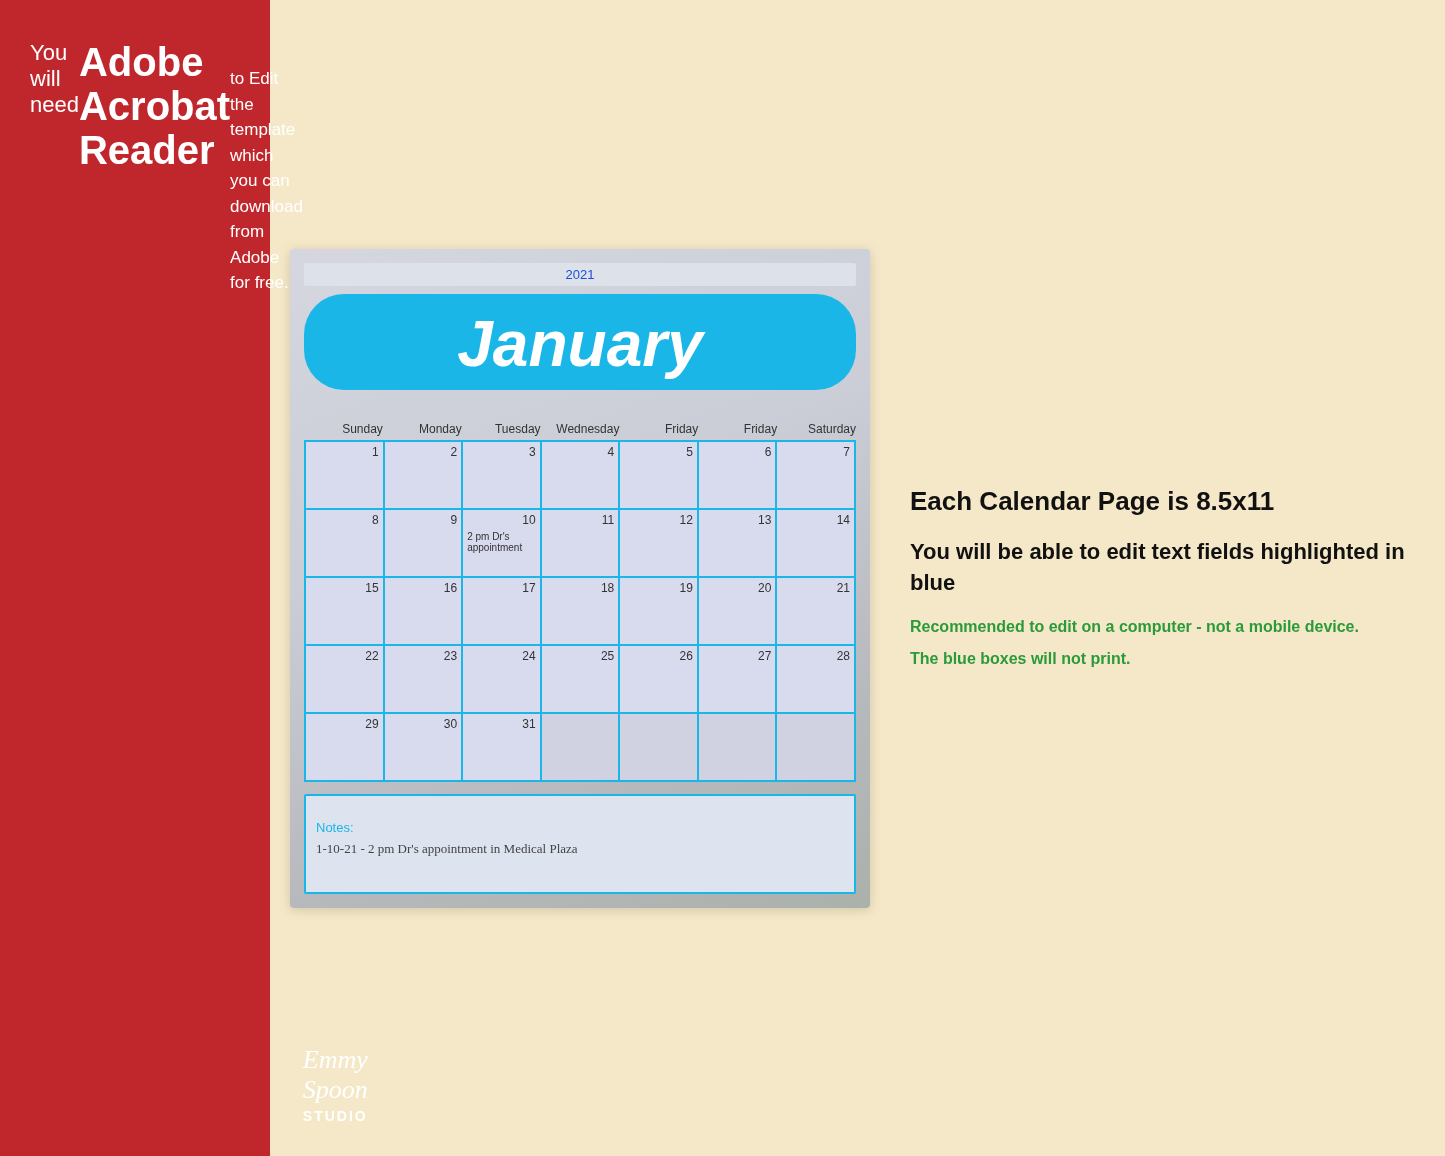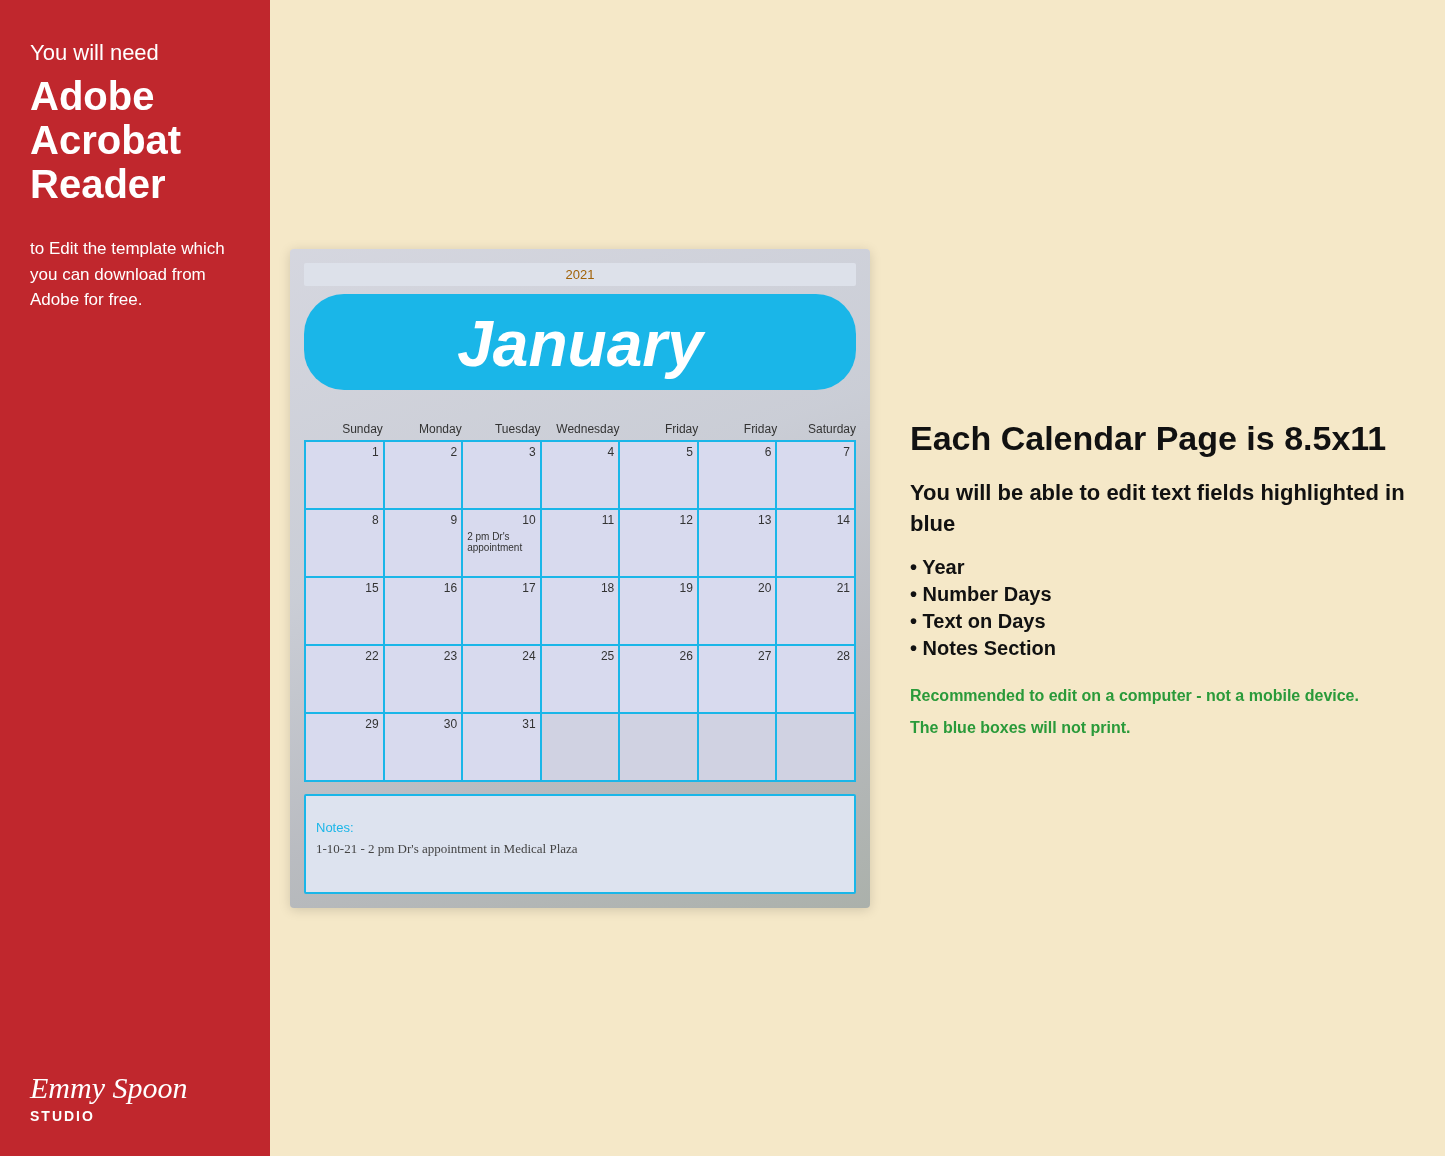--- a/index.html
+++ b/index.html
@@ -18,21 +18,21 @@
       height: 1156px;
       display: flex;
       align-items: stretch;
       position: relative;
     }
     
     .sidebar {
       width: 270px;
       background: #c0272d;
       display: flex;
-      flex-direction: column;
+      flex-direction: row;
       padding: 40px 30px 30px 30px;
       flex-shrink: 0;
       position: relative;
       z-index: 2;
     }
     .sidebar-you-will-need {
       color: #fff;
       font-size: 22px;
       font-weight: normal;
       margin-bottom: 8px;
@@ -51,21 +51,21 @@
       line-height: 1.5;
     }
     .sidebar-brand {
       margin-top: auto;
       color: #fff;
       font-size: 18px;
     }
     .sidebar-brand .script {
       font-family: 'Georgia', cursive;
       font-style: italic;
-      font-size: 30px;
+      font-size: 26px;
     }
     .sidebar-brand .studio {
       font-size: 14px;
       letter-spacing: 2px;
       font-weight: bold;
     }
 
     
     .main {
       flex: 1;
@@ -95,21 +95,21 @@
       z-index: 0;
     }
     .calendar-inner {
       position: relative;
       z-index: 1;
       padding: 14px 14px 14px 14px;
     }
     .cal-year {
       text-align: center;
       font-size: 13px;
-      color: #a16207;
+      color: #1d4ed8;
       background: #dde1ea;
       padding: 4px 0;
       margin-bottom: 8px;
       border-radius: 2px;
     }
     .cal-month-banner {
       background: #1ab6e8;
       border-radius: 40px;
       text-align: center;
       padding: 18px 0 14px 0;
@@ -183,21 +183,21 @@
 
     
     .info-panel {
       flex: 1;
       padding: 30px 30px 30px 40px;
       display: flex;
       flex-direction: column;
       gap: 0;
     }
     .info-heading {
-      font-size: 34px;
+      font-size: 26px;
       font-weight: bold;
       color: #111;
       line-height: 1.3;
       margin-bottom: 18px;
     }
     .info-subheading {
       font-size: 22px;
       font-weight: bold;
       color: #111;
       line-height: 1.4;
@@ -374,24 +374,18 @@
           <div class="notes-label">Notes:</div>
           <div class="notes-text">1-10-21 - 2 pm Dr's appointment in Medical Plaza</div>
         </div>
 
       </div>
     </div>
 
     <div class="info-panel">
       <div class="info-heading">Each Calendar Page is 8.5x11</div>
       <div class="info-subheading">You will be able to edit text fields highlighted in blue</div>
-      <ul class="info-bullets" id="info-bullets">
-          <li>Year</li>
-          <li>Number Days</li>
-          <li>Text on Days</li>
-          <li>Notes Section</li>
-        </ul>
       <div class="info-recommend">Recommended to edit on a computer - not a mobile device.</div>
       <div class="info-blue-note">The blue boxes will not print.</div>
     </div>
 
   </div>
 </div>
 
 </body></html>

